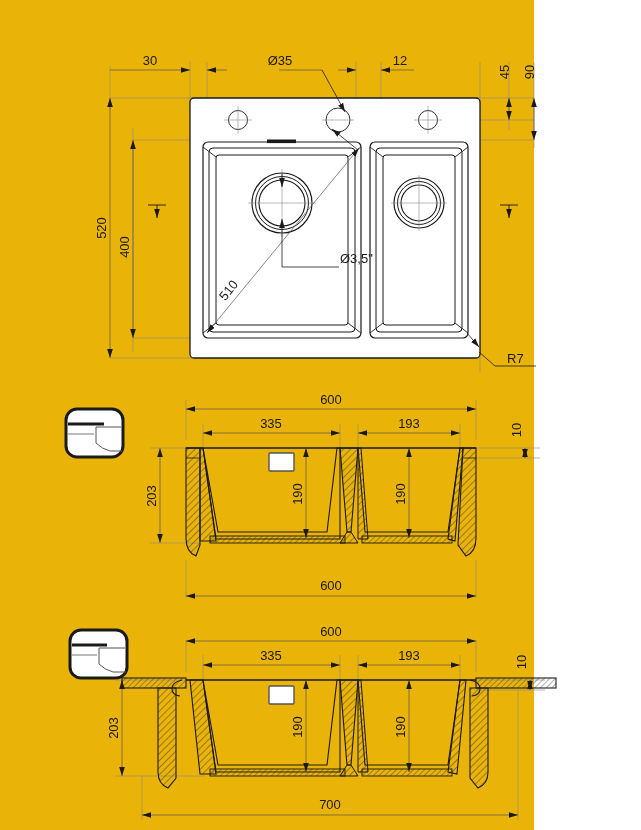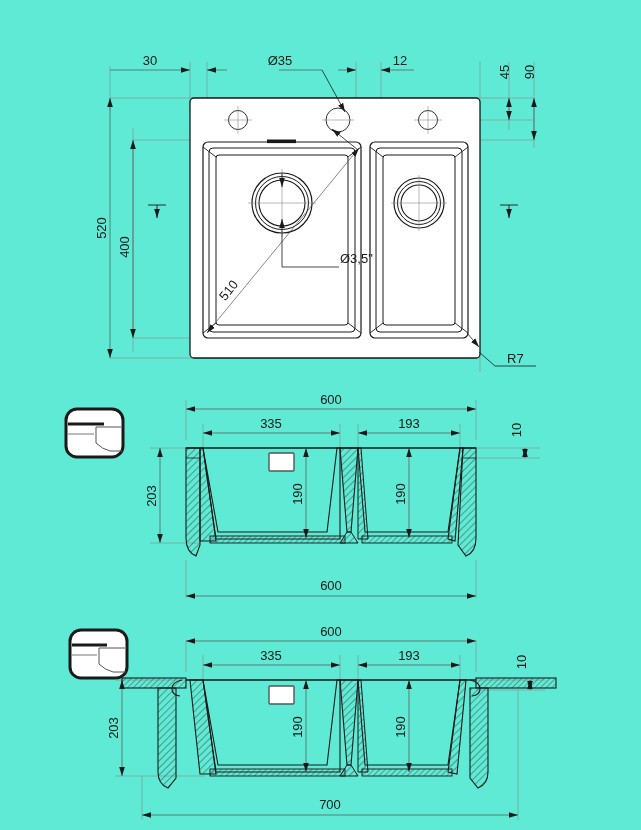--- a/index.html
+++ b/index.html
@@ -1,18 +1,18 @@
 <!DOCTYPE html>
 <html><head>
 <meta charset="utf-8">
 <style>
   html,body{margin:0;padding:0;background:#ffffff;}
   body{width:641px;height:830px;overflow:hidden;
        font-family:"Liberation Sans", sans-serif;}
-  #sheet{position:relative;width:641px;height:830px;background:#5eead4;}
+  #sheet{position:relative;width:534px;height:830px;background:#eab308;}
   svg{display:block;}
   .dimtxt{font-family:"Liberation Sans", sans-serif;font-size:13px;fill:#1a1a1a;}
   .dimtxt-v{font-family:"Liberation Sans", sans-serif;font-size:13px;fill:#1a1a1a;}
 </style>
 </head>
 <body>
 
 <div id="sheet">
 <svg width="641" height="830" viewBox="0 0 641 830">
   <defs>

